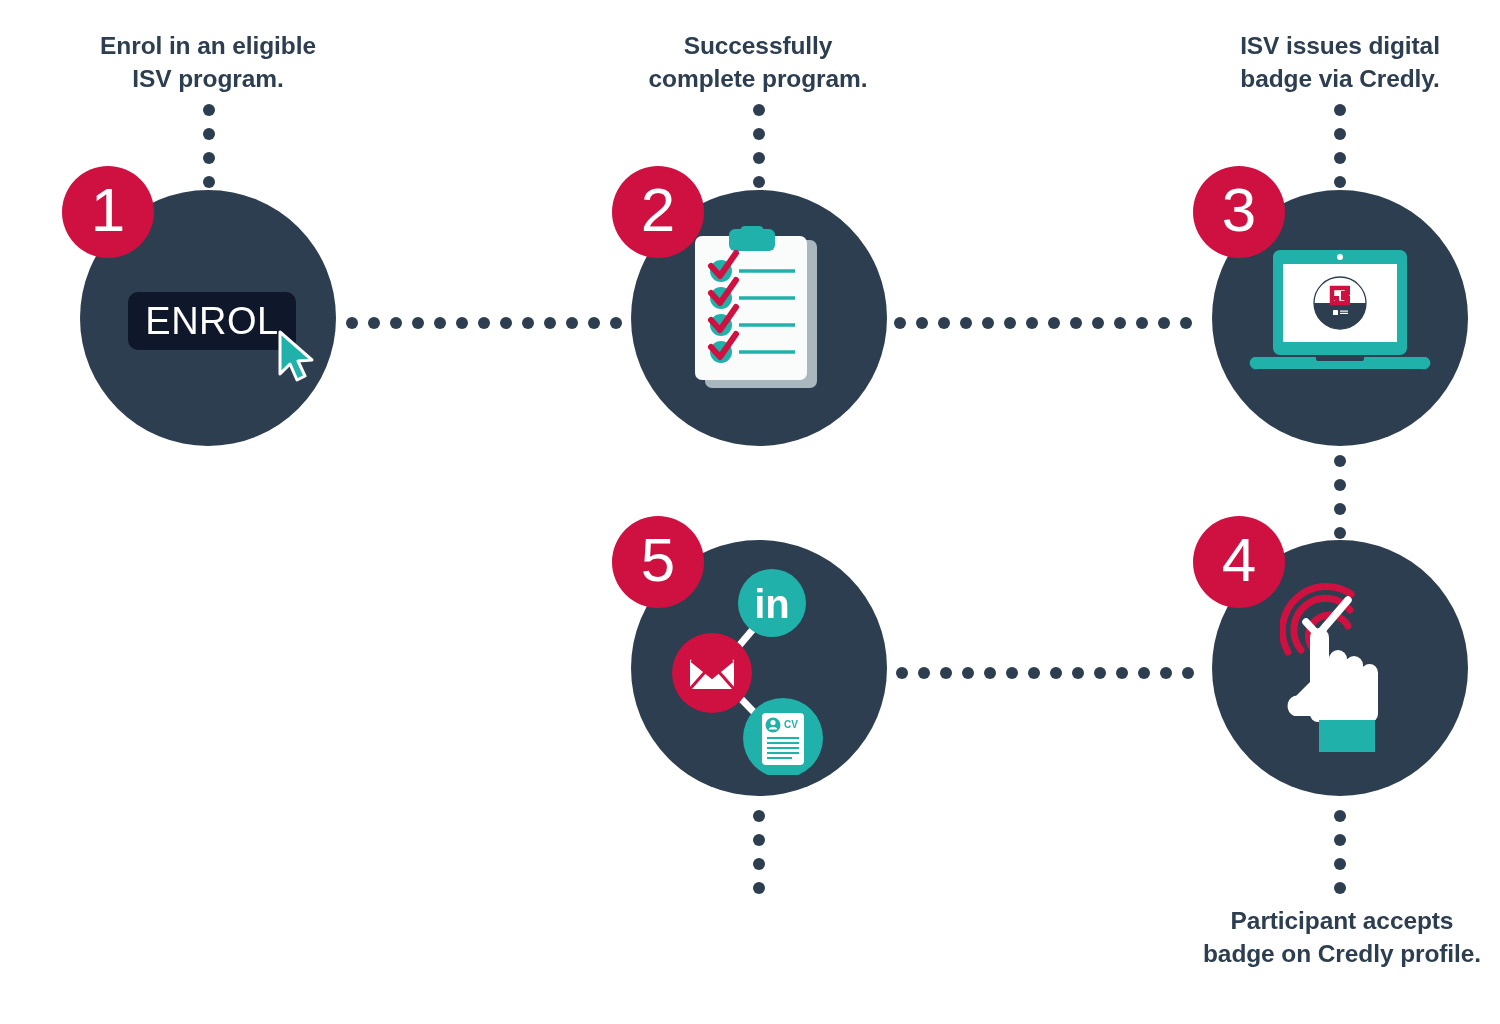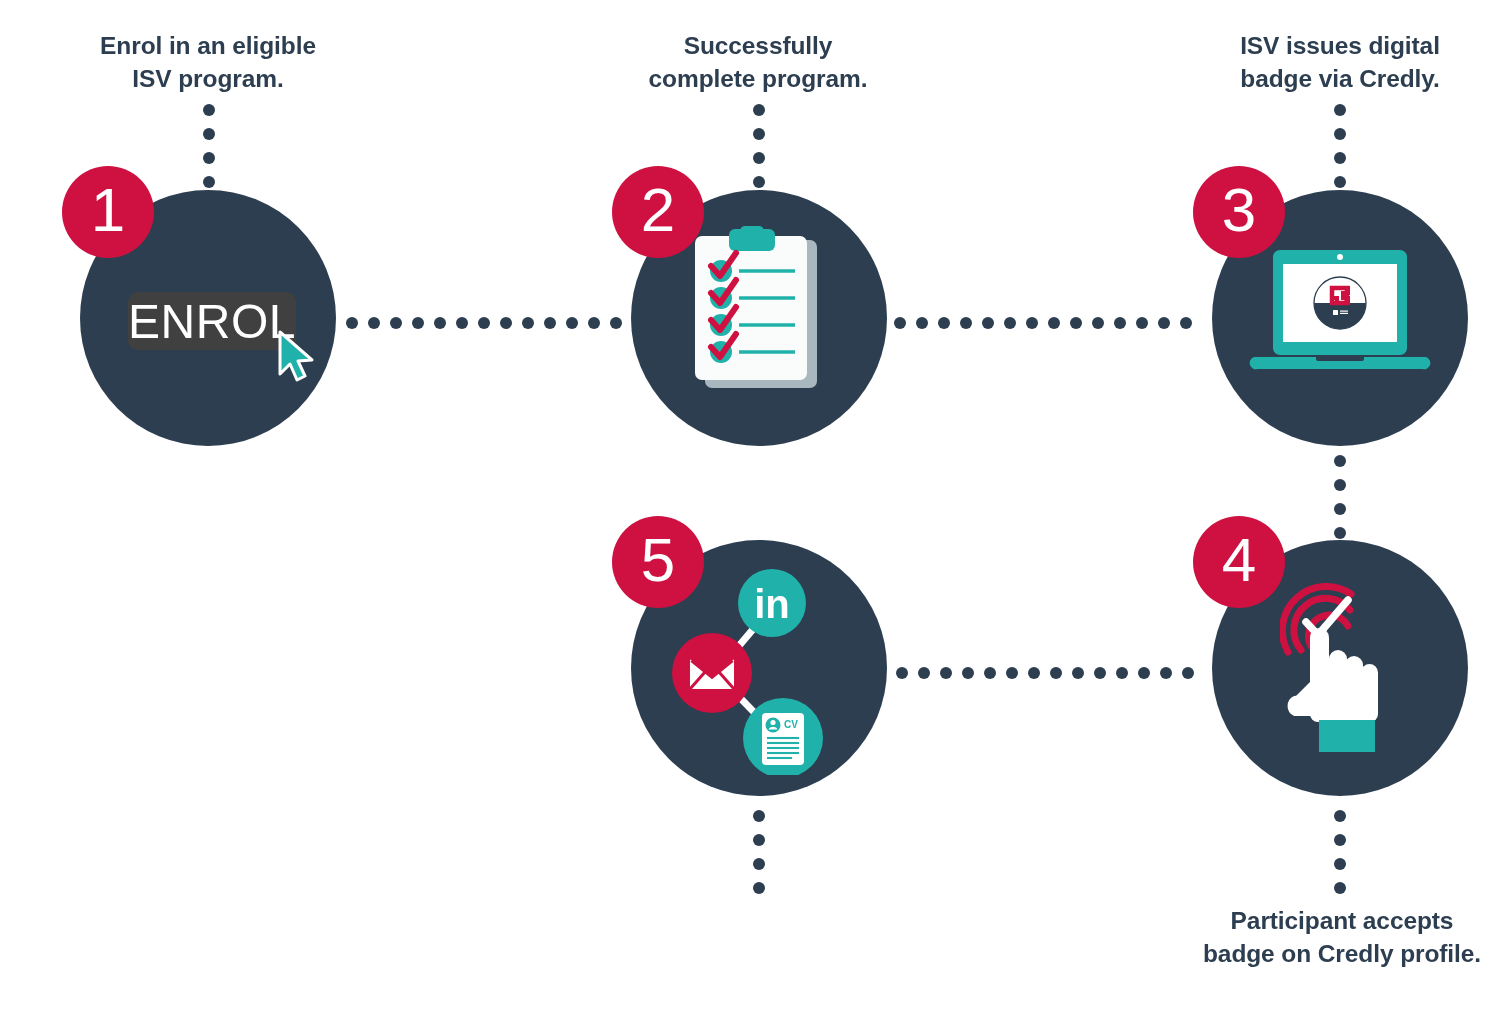--- a/index.html
+++ b/index.html
@@ -59,27 +59,27 @@
     height: 12px;
     border-radius: 50%;
     background: #2C3E50;
   }
   .icon-wrap {
     position: absolute;
   }
   
   .enrol-btn {
     position: absolute;
-    background: #404040;
+    background: #0f172a;
     border-radius: 10px;
     color: #ffffff;
     display: flex;
     align-items: center;
     justify-content: center;
-    font-size: 48px;
+    font-size: 38px;
     font-weight: 400;
     letter-spacing: 0.5px;
   }
 </style>
 </head>
 <body>
 
 <div id="stage">
 
   <div class="caption" style="left:38px; top:30px; width:340px;">Enrol in an eligible

